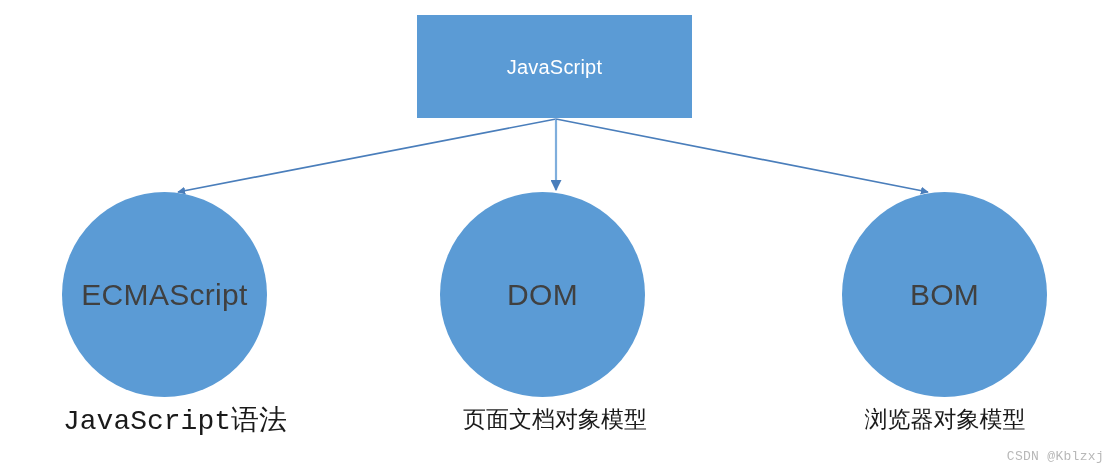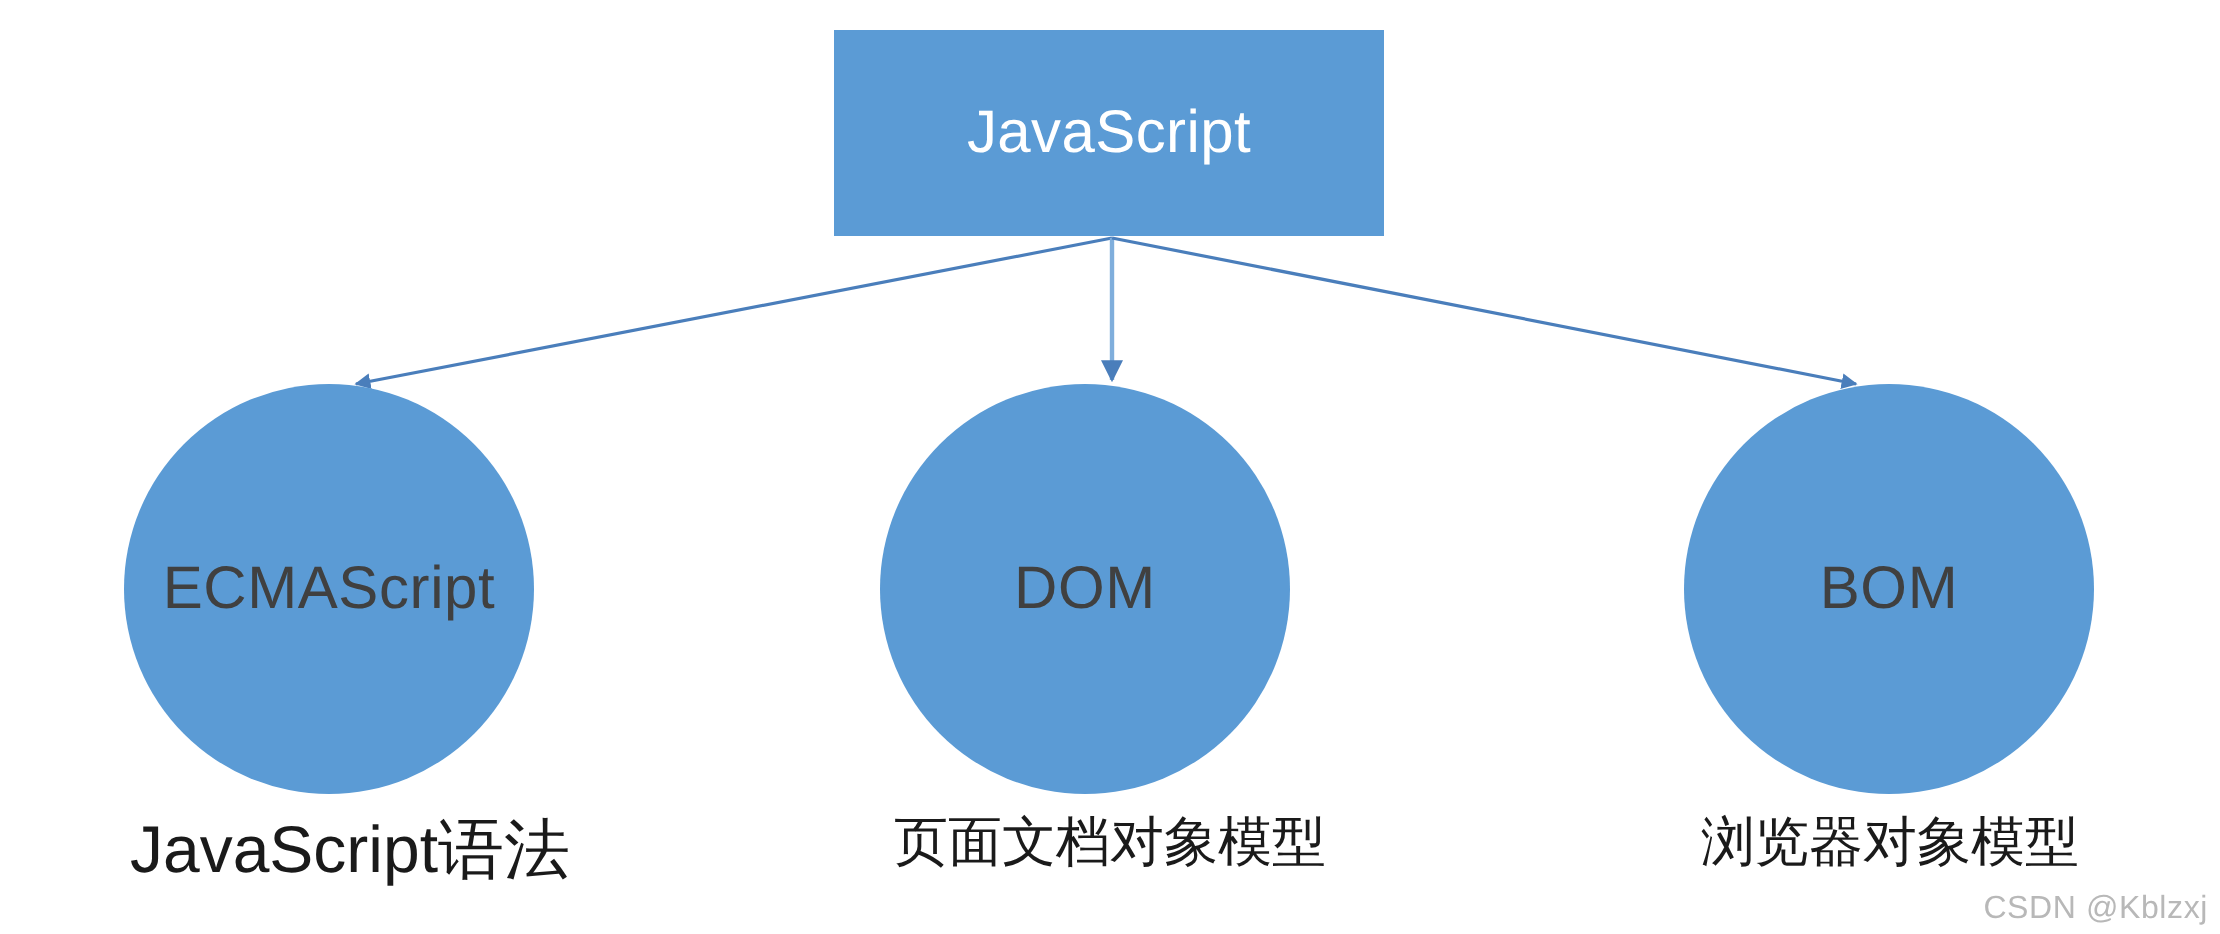--- a/index.html
+++ b/index.html
@@ -37,21 +37,21 @@
     width: 275px;
     height: 103px;
     background: #5B9BD5;
     display: flex;
     align-items: center;
     justify-content: center;
   }
   .root-box-label {
     color: #ffffff;
     font-family: "Liberation Sans", sans-serif;
-    font-size: 30px;
+    font-size: 20px;
     font-weight: 400;
     letter-spacing: 0.2px;
     line-height: 1;
   }
 
   
   .node {
     position: absolute;
   }
   .node-circle {
@@ -74,48 +74,48 @@
   }
 
   .node-caption {
     position: absolute;
     text-align: center;
     color: #1a1a1a;
     white-space: nowrap;
     line-height: 1;
   }
   .caption-mono {
-    font-family: Liberation Sans, sans-serif;
-    font-size: 33px;
+    font-family: Liberation Mono, monospace;
+    font-size: 28px;
   }
   .caption-sans {
     font-family: "DejaVu Sans", "Liberation Sans", sans-serif;
-    font-size: 27px;
+    font-size: 23px;
   }
 
   
   #node-ecmascript .node-circle { left: 62px;  top: 192px; }
   #node-ecmascript .node-caption { left: 0px;   top: 408px; width: 350px; }
 
   
   #node-dom .node-circle       { left: 440px; top: 192px; }
   #node-dom .node-caption      { left: 380px; top: 408px; width: 350px; }
 
   
   #node-bom .node-circle       { left: 842px; top: 192px; align-items: center; }
   #node-bom .node-caption      { left: 770px; top: 408px; width: 350px; }
 
   
   .watermark {
     position: absolute;
     right: 6px;
     bottom: 4px;
     color: #b8b8b8;
-    font-family: Liberation Sans, sans-serif;
-    font-size: 16px;
+    font-family: Liberation Mono, monospace;
+    font-size: 13px;
     letter-spacing: 0.3px;
     line-height: 1;
   }
 </style>
 </head>
 <body>
 
 <div id="canvas">
 
   <svg id="connectors" viewBox="0 0 1110 467" width="1110" height="467" xmlns="http://www.w3.org/2000/svg">

